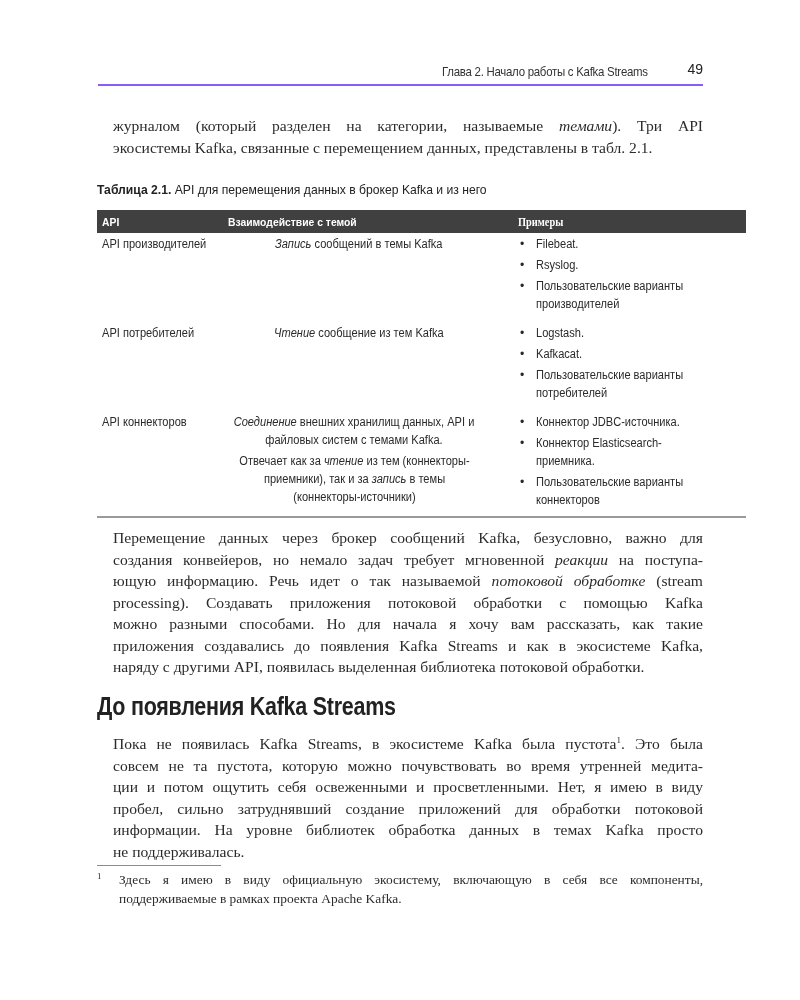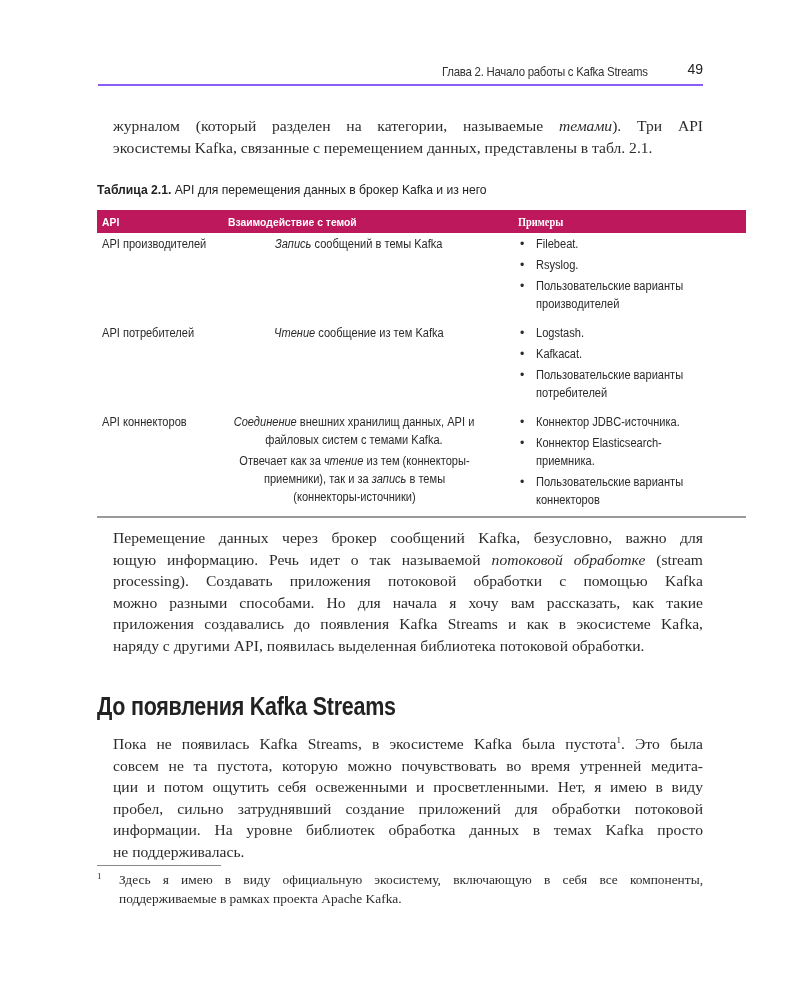--- a/index.html
+++ b/index.html
@@ -39,21 +39,21 @@
       transform: scaleX(0.9); transform-origin: left center;
       white-space: nowrap;
     }
     .table-caption b { font-weight: bold; }
 
     .data-table {
       position: absolute; left: 97px; top: 210px; width: 606px;
       border-collapse: collapse;
     }
     .data-table th {
-      background: #be185d; color: #ffffff; font-size: 11.5px; font-weight: bold;
+      background: #404040; color: #ffffff; font-size: 11.5px; font-weight: bold;
       text-align: left; padding: 4px 5px; height: 15px;
     }
     .data-table td {
       vertical-align: top; font-size: 12.3px; color: #2a2a2a; padding: 2px 5px 6px 5px;
       line-height: 18px;
     }
     .data-table tr.last td { border-bottom: 2px solid #9a9a9a; padding-bottom: 4px; }
     .col-api { width: 120px; }
     .col-inter { width: 255px; }
     .col-ex { width: 210px; font-family: Liberation Serif, serif; }
@@ -147,20 +147,21 @@
           <li><span class="cond" style="white-space:normal;width:190px;">Коннектор Elasticsearch-приемника.</span></li>
           <li><span class="cond" style="white-space:normal;width:205px;">Пользовательские варианты коннекторов</span></li>
         </ul>
       </td>
     </tr>
   </tbody>
 </table>
 
 <div class="para serif" style="top:527px;">
   <span class="line">Перемещение данных через брокер сообщений Kafka, безусловно, важно для</span>
+  <span class="line"><span>создания конвейеров, но немало задач требует мгновенной </span><i>реакции</i><span> на поступа-</span></span>
   <span class="line"><span>ющую информацию. Речь идет о так называемой </span><i>потоковой обработке</i><span> (stream</span></span>
   <span class="line">processing). Создавать приложения потоковой обработки с помощью Kafka</span>
   <span class="line">можно разными способами. Но для начала я хочу вам рассказать, как такие</span>
   <span class="line">приложения создавались до появления Kafka Streams и как в экосистеме Kafka,</span>
   <span class="line last">наряду с другими API, появилась выделенная библиотека потоковой обработки.</span>
 </div>
 
 <div class="section-heading sans">До появления Kafka Streams</div>
 
 <div class="para serif" style="top:733px;">

